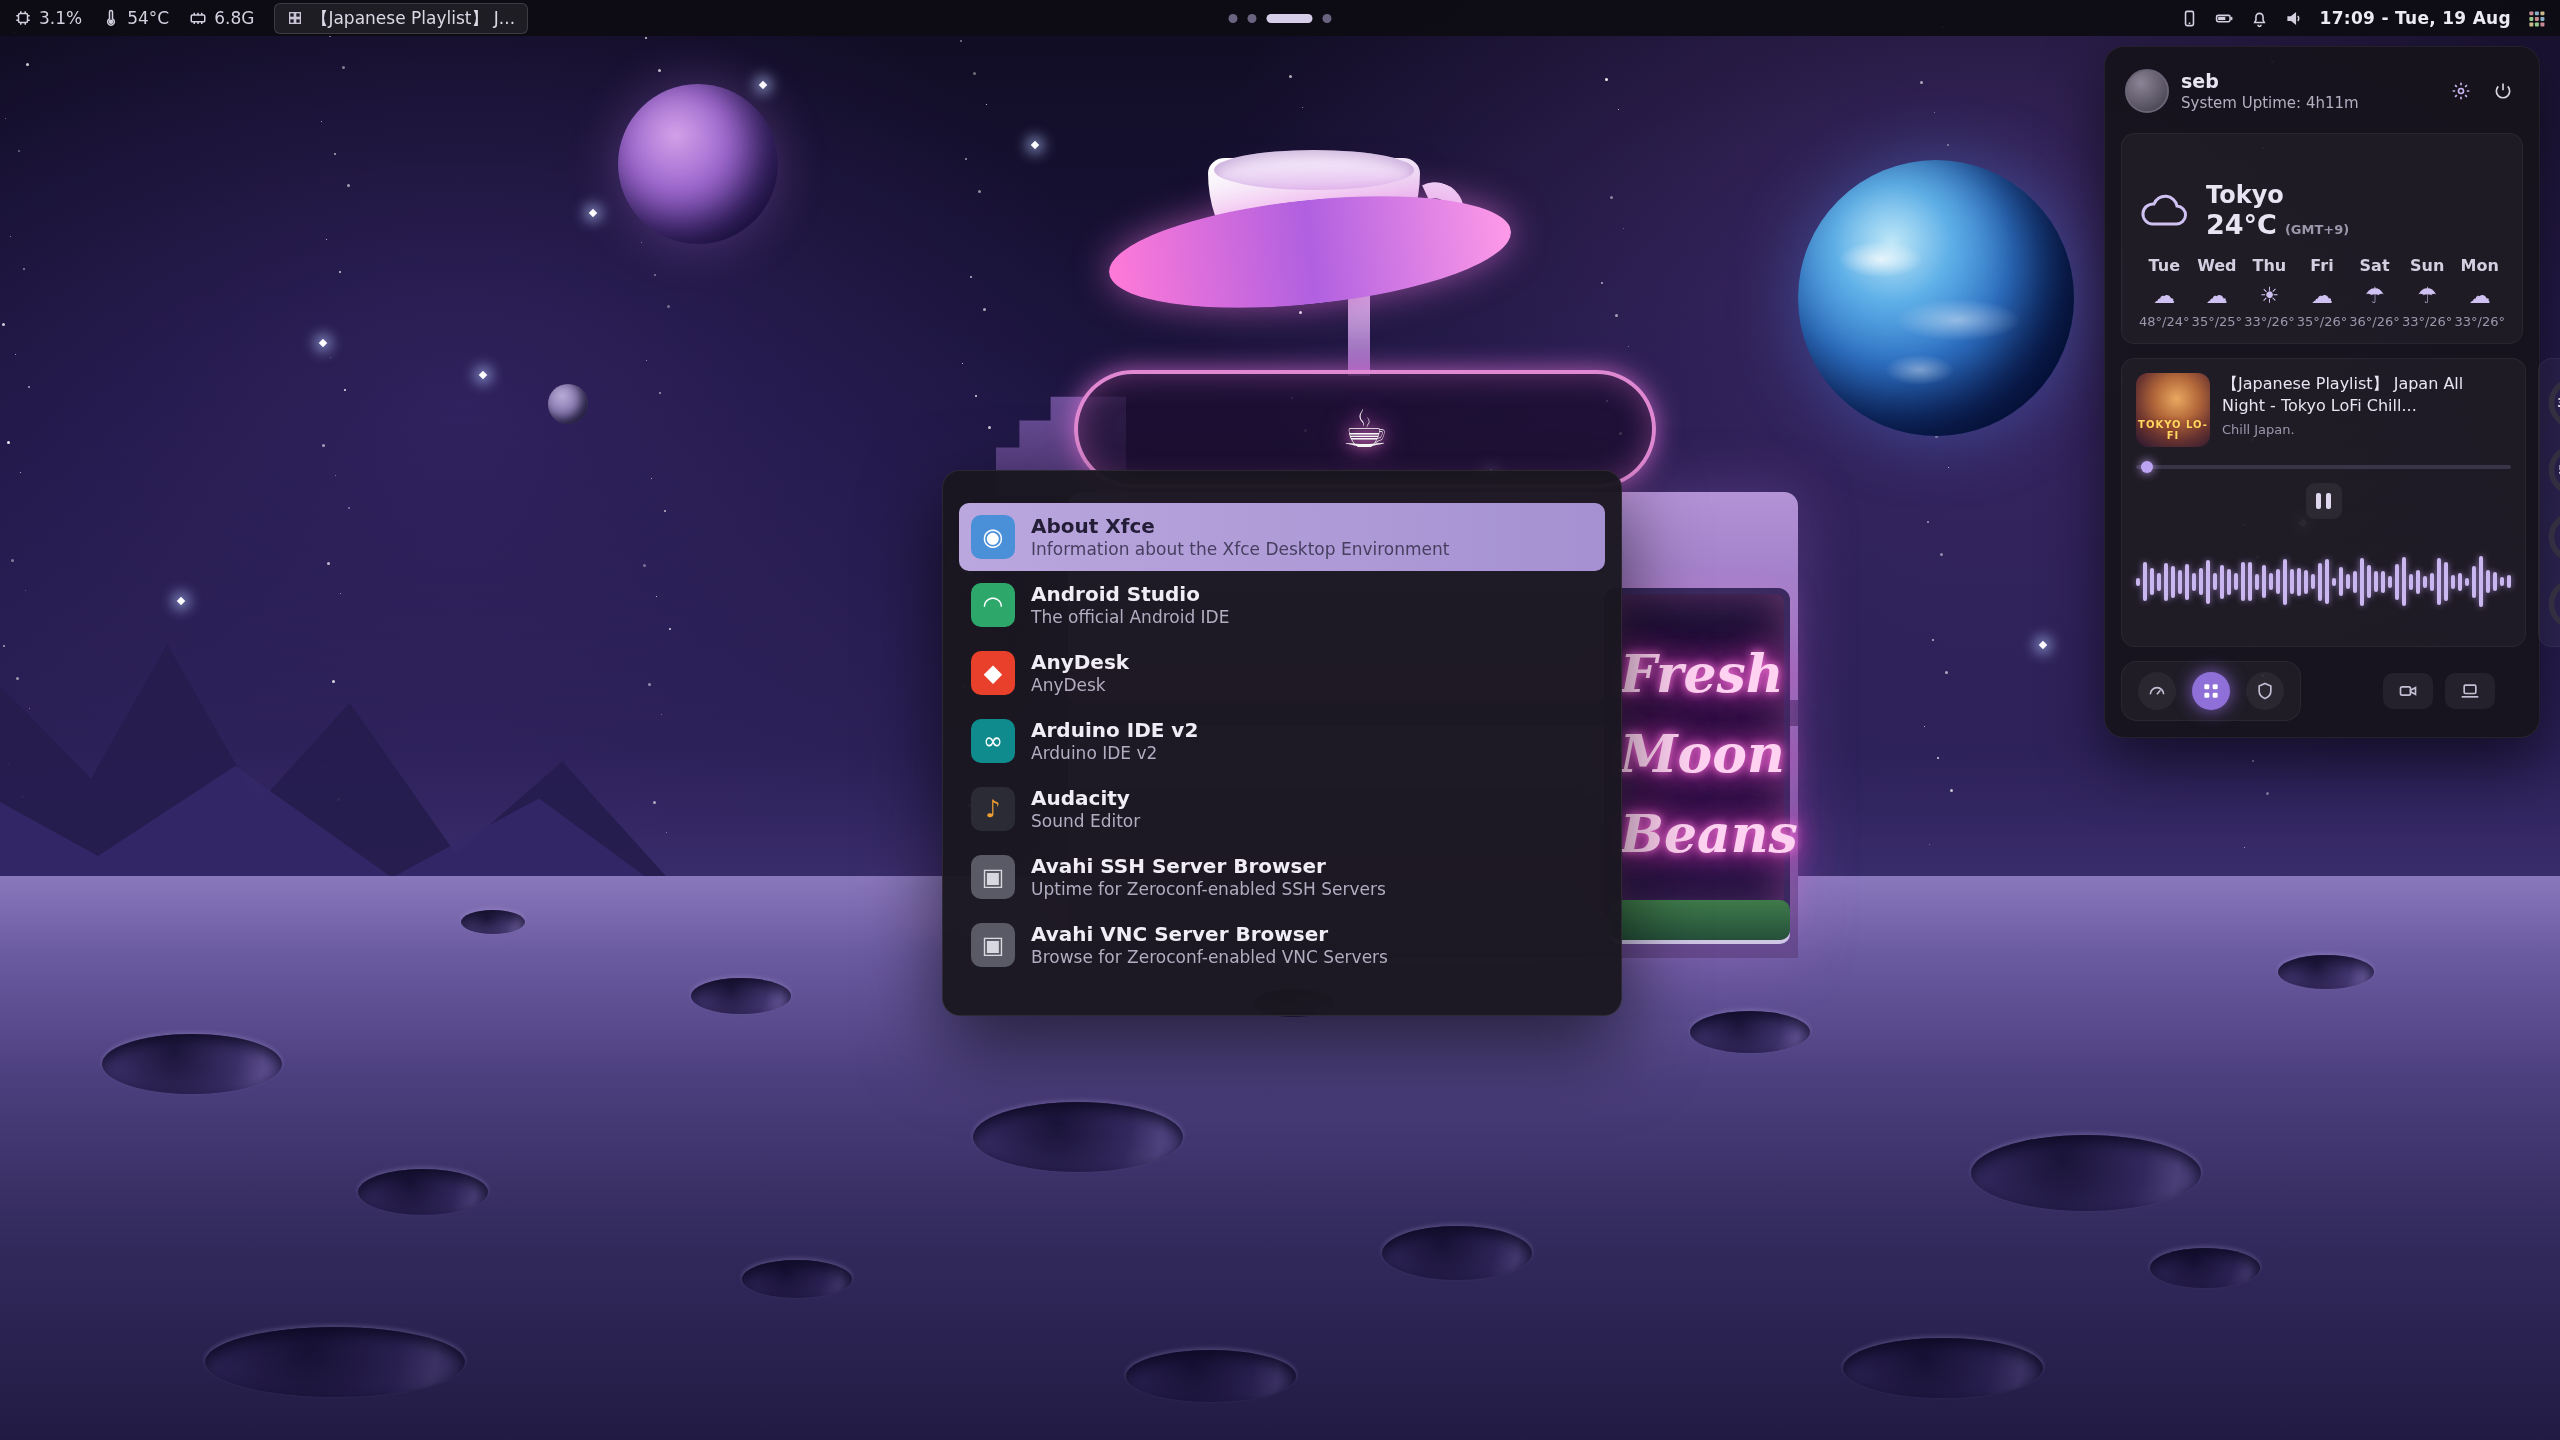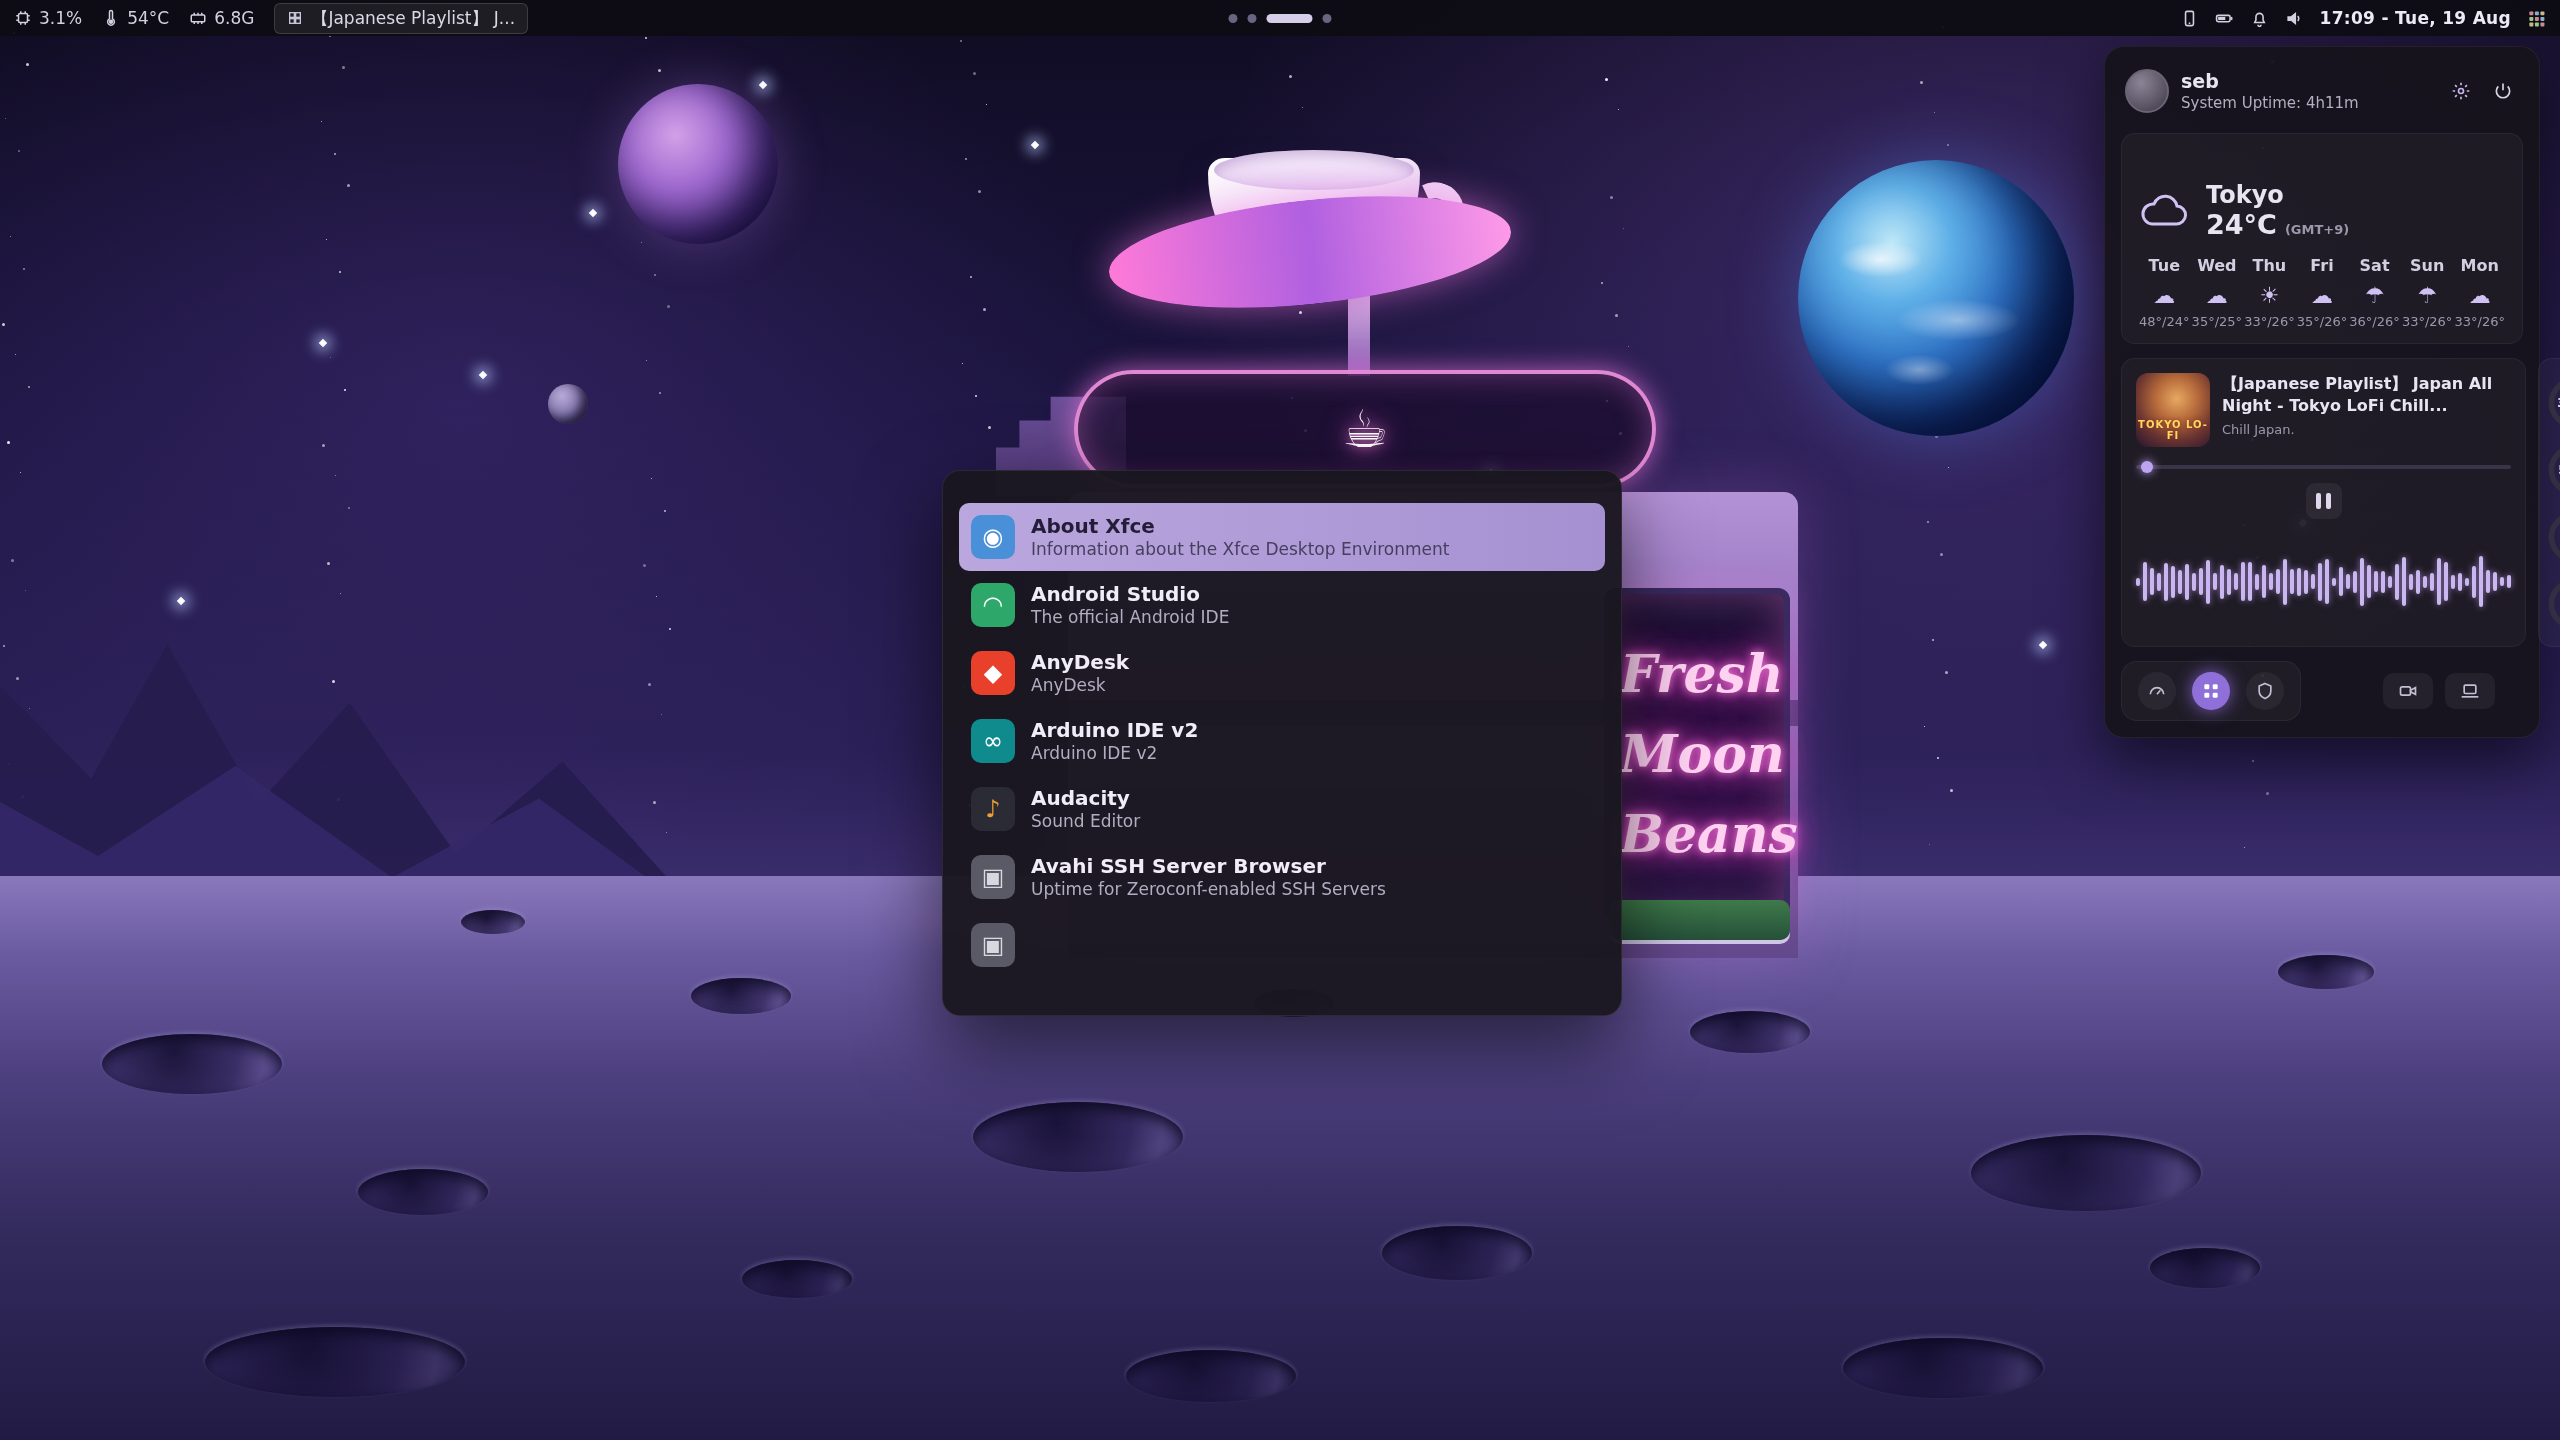--- a/index.html
+++ b/index.html
@@ -150,21 +150,21 @@
   .f-icon { font-size:22px; color:#cfc2f2; margin:8px 0 6px; }
   .f-temps { font-size:13px; color:#9d97ac; }
 
   .media-zone { display:flex; gap:12px; flex:1; }
   .media-card { flex:1; padding:14px; display:flex; flex-direction:column; }
   .media-head { display:flex; gap:12px; }
   .album { width:74px; height:74px; border-radius:12px; flex:none; position:relative; overflow:hidden;
     background: radial-gradient(circle at 55% 35%, #e8a860 0%, #b4683a 35%, #6a3430 65%, #241430 100%); }
   .album-label { position:absolute; left:0; right:0; bottom:6px; text-align:center; font-size:10px;
     font-weight:bold; color:#ffd860; text-shadow:0 0 4px #803020; letter-spacing:1px; }
-  .m-title { font-size:16px; font-weight:bold; line-height:1.35; display:-webkit-box; -webkit-line-clamp:2;
+  .m-title { font-size:16px; font-weight:normal; line-height:1.35; display:-webkit-box; -webkit-line-clamp:2;
     -webkit-box-orient:vertical; overflow:hidden; }
   .m-artist { font-size:13px; color:#9d97ac; margin-top:6px; }
   .progress { position:relative; height:4px; border-radius:2px; background:#3a3448; margin-top:18px; }
   .progress-dot { position:absolute; top:50%; transform:translate(-50%,-50%); width:12px; height:12px;
     border-radius:50%; background:#bda4f2; box-shadow:0 0 10px #bda4f2; }
   .media-controls { display:flex; justify-content:center; margin-top:14px; }
   .pause-btn { width:36px; height:36px; border-radius:9px; background:rgba(255,255,255,.06);
     display:flex; align-items:center; justify-content:center; gap:5px; }
   .pause-btn i { width:5px; height:16px; border-radius:2px; background:#ded7ee; }
   .waveform { flex:1; margin-top:12px; display:flex; align-items:center; justify-content:center; gap:3px; }
@@ -514,20 +514,24 @@
     </div>
     <div class="result">
       <div class="app-icon" style="background: rgb(90, 90, 102); color: rgb(216, 216, 224);">▣</div>
       <div>
           <div class="r-title">Avahi SSH Server Browser</div>
            <div class="r-sub">Uptime for Zeroconf-enabled SSH Servers</div>
         </div>
     </div>
     <div class="result">
       <div class="app-icon" style="background: rgb(90, 90, 102); color: rgb(216, 216, 224);">▣</div>
+      <div>
+          <div class="r-title">Avahi VNC Server Browser</div>
+           <div class="r-sub">Browse for Zeroconf-enabled VNC Servers</div>
+        </div>
     </div>
   </div>
 </div>
 
 <div class="sidebar">
 
   <div class="user-row">
     <div class="avatar"></div>
     <div>
       <div class="user-name">seb</div>

